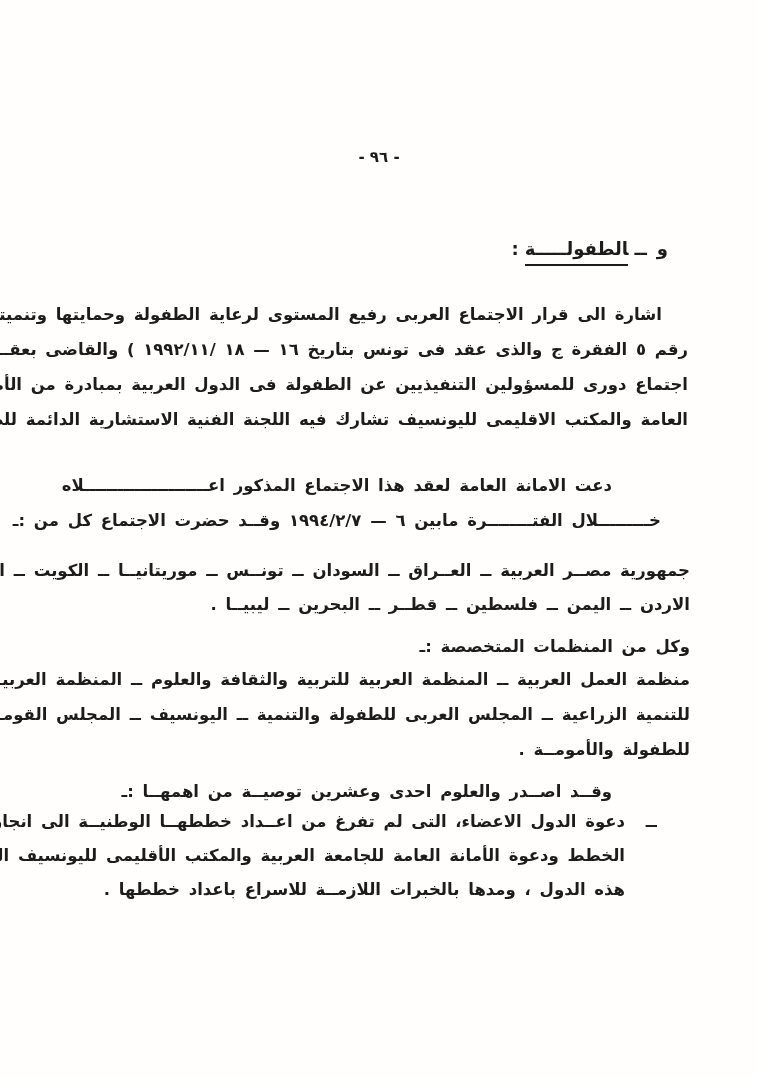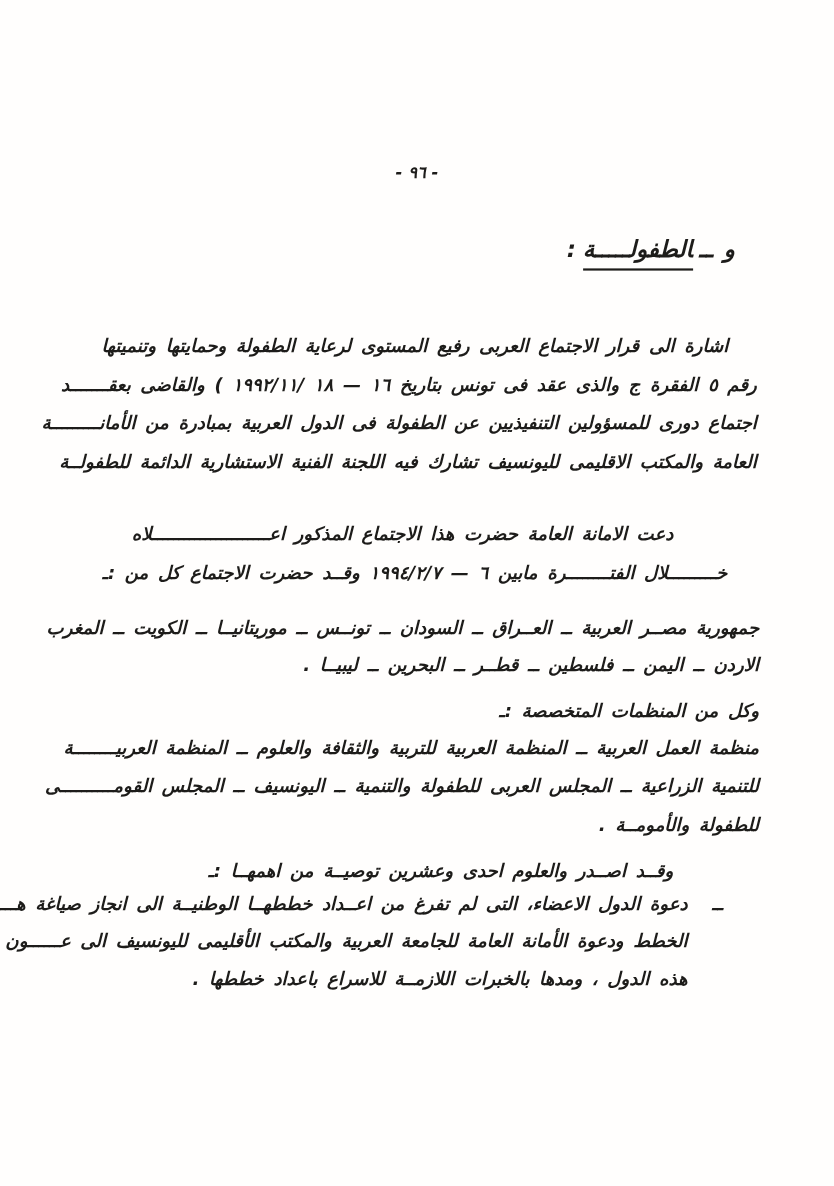--- a/index.html
+++ b/index.html
@@ -6,37 +6,36 @@
   .page {
     position: relative;
     width: 758px;
     height: 1078px;
     background: #fffefd;
     overflow: hidden;
     font-family: "DejaVu Sans", sans-serif;
     font-weight: 700;
     color: #1d1c1a;
     direction: rtl;
-    font-style: italic;
   }
   .abs { position: absolute; direction: rtl; text-align: right; }
   .ln {
     font-size: 16.5px;
     line-height: 35px;
     white-space: nowrap;
     word-spacing: 3px;
     letter-spacing: 0.2px;
   }
   .page-number {
     top: 148px; left: 0; right: 0;
     text-align: center;
     font-size: 15px;
     letter-spacing: 1px;
   }
-  .heading { top: 215px; right: 90px; font-size: 21px; white-space: nowrap; }
+  .heading { top: 238px; right: 90px; font-size: 18px; white-space: nowrap; }
   .heading .sep { padding: 0 10px 0 6px; }
   .heading-title { border-bottom: 2px solid #1d1c1a; padding-bottom: 5px; }
   .heading-colon { padding-right: 6px; }
   .para1 { top: 297px; right: 70px; }
   .para1 .first { padding-right: 26px; }
   .para2-l1 { top: 468px; right: 146px; }
   .para2-l2 { top: 503px; right: 97px; }
   .countries { top: 554px; right: 68px; }
   .countries .ln { line-height: 34px; }
   .orgs-intro { top: 629px; right: 68px; text-align: right; }
@@ -64,21 +63,21 @@
   </div>
 
   <div class="abs para1">
     <div class="ln first">اشارة الى قرار الاجتماع العربى رفيع المستوى لرعاية الطفولة وحمايتها  وتنميتها</div>
     <div class="ln">رقم ٥  الفقرة ج  والذى عقد فى تونس بتاريخ ١٦ — ١٨ /١٩٩٢/١١ ) والقاضى بعقـــــــد</div>
     <div class="ln">اجتماع دورى للمسؤولين التنفيذيين عن الطفولة فى الدول العربية بمبادرة من الأمانـــــــــة</div>
     <div class="ln">العامة والمكتب الاقليمى لليونسيف تشارك فيه اللجنة الفنية الاستشارية الدائمة للطفولــة</div>
   </div>
 
   <div class="abs para2-l1">
-    <div class="ln">دعت الامانة العامة حضرت هذا الاجتماع  المذكور اعــــــــــــــــــــــلاه</div>
+    <div class="ln">دعت الامانة العامة لعقد هذا الاجتماع  المذكور اعــــــــــــــــــــــلاه</div>
   </div>
   <div class="abs para2-l2">
     <div class="ln">خـــــــــلال الفتــــــــرة مابين ٦ — ١٩٩٤/٢/٧ وقــد حضرت الاجتماع كل من :ـ</div>
   </div>
 
   <div class="abs countries">
     <div class="ln">جمهورية مصــر العربية ــ العــراق ــ السودان ــ تونــس ــ موريتانيــا ــ الكويت ــ المغرب</div>
     <div class="ln">الاردن ــ اليمن ــ فلسطين ــ قطــر ــ البحرين ــ ليبيــا .</div>
   </div>
 

